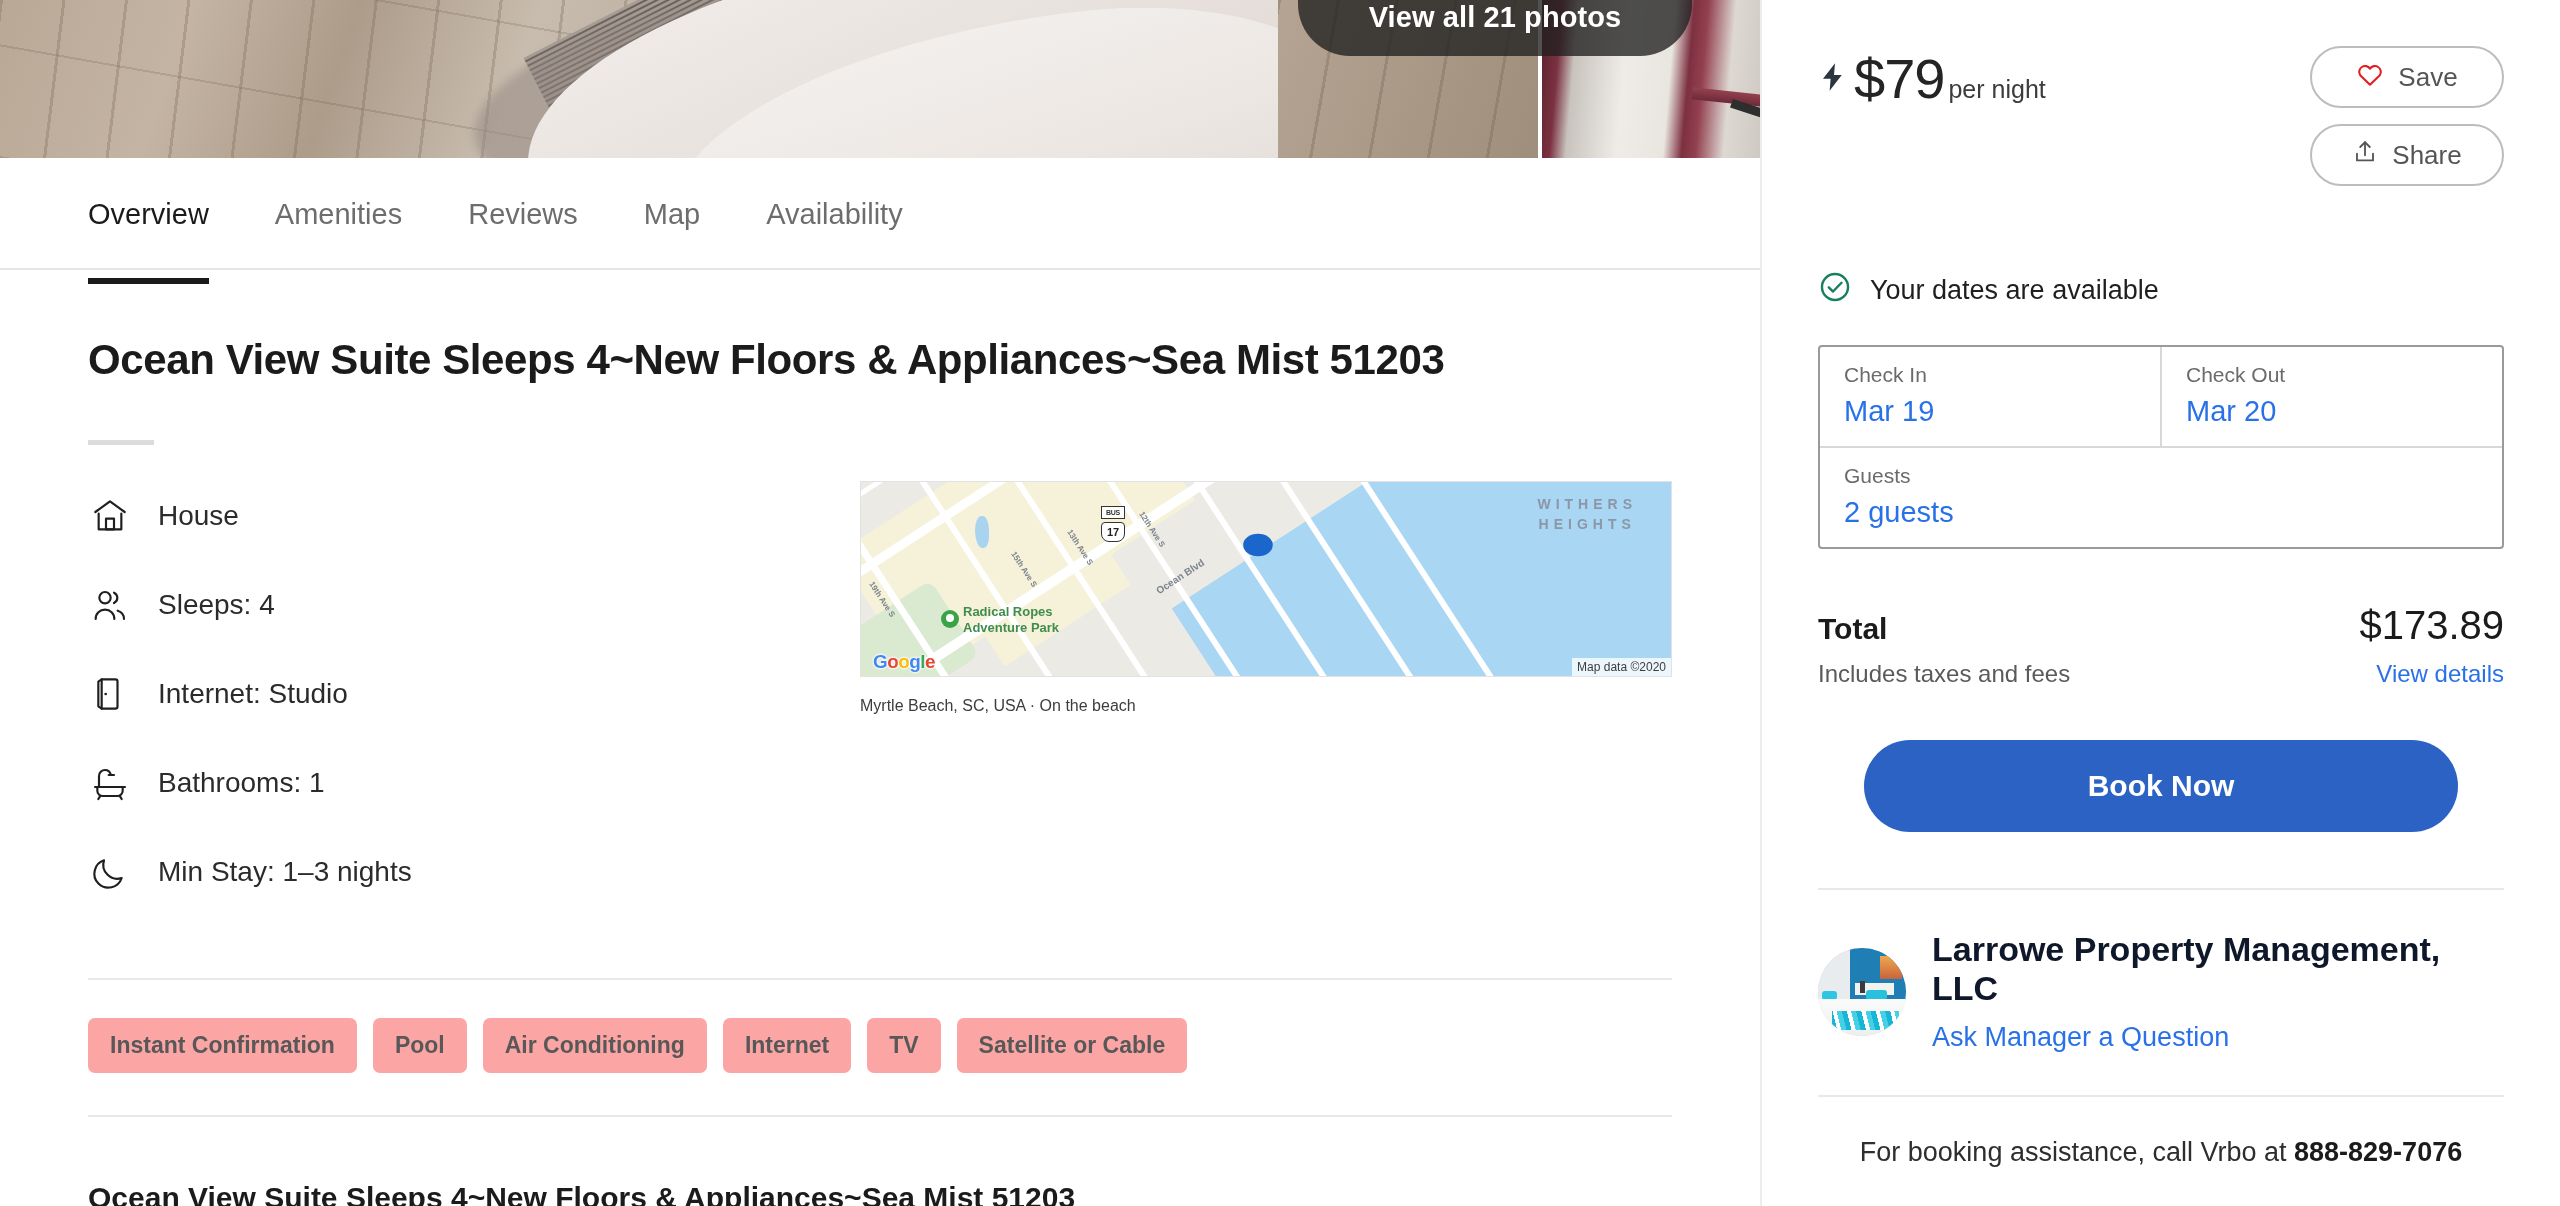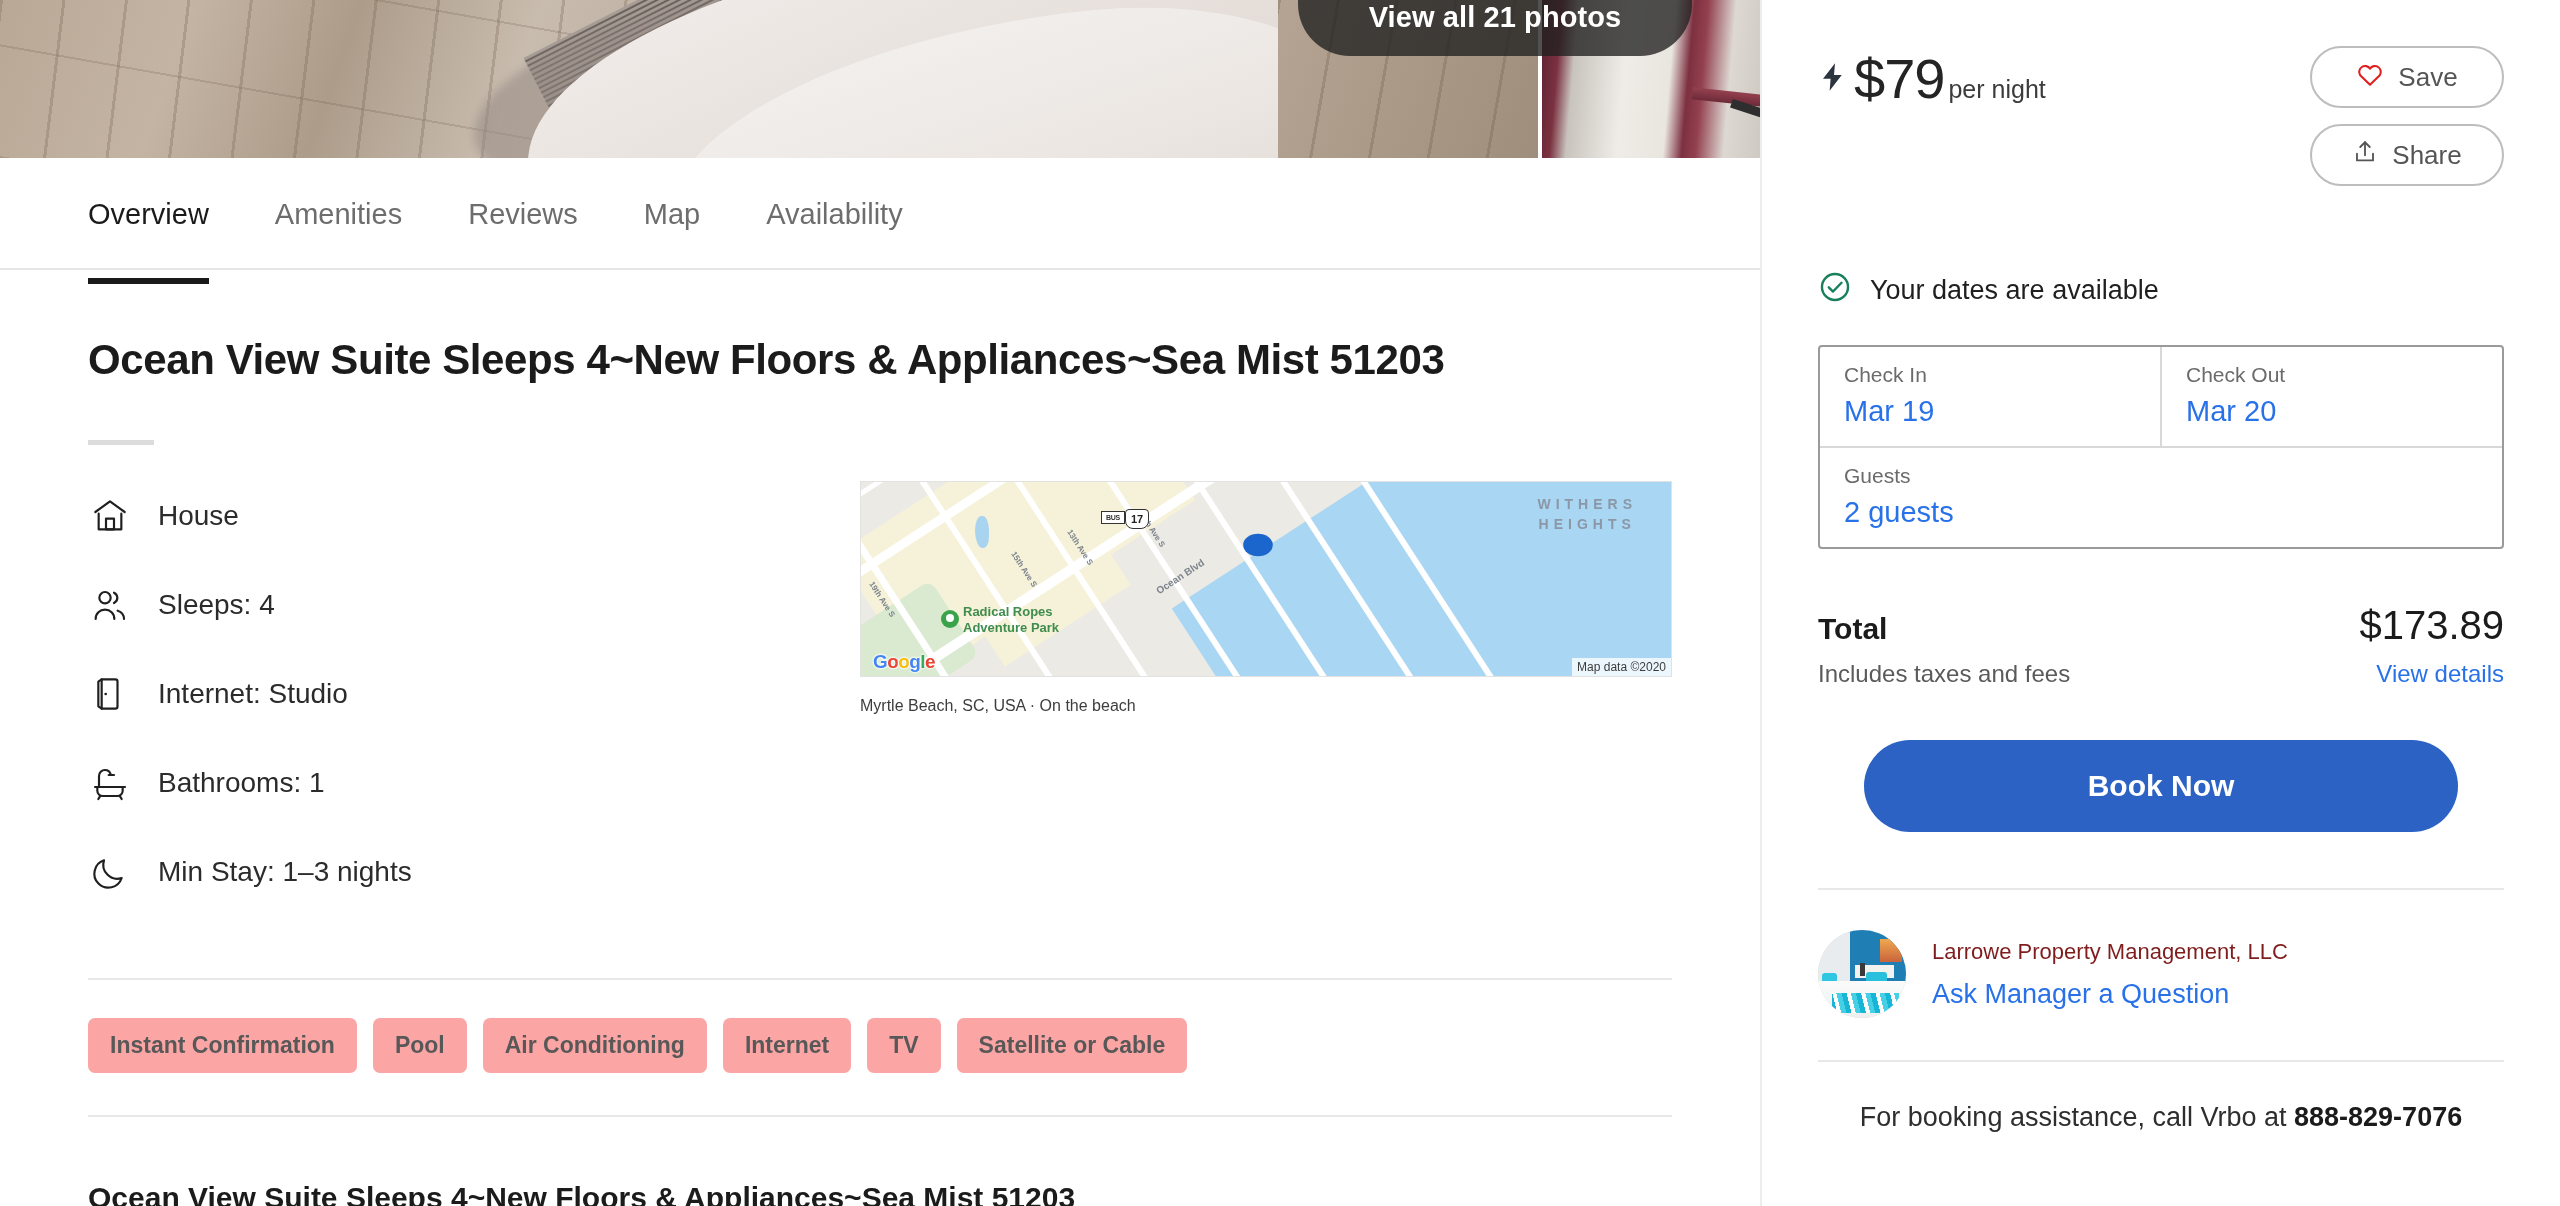--- a/index.html
+++ b/index.html
@@ -237,21 +237,21 @@
     content:""; position: absolute; left: 5px; top: 4px;
     width: 8px; height: 8px; background: #fff; border-radius: 50%;
   }
   .m-park-label {
     position: absolute; left: 102px; top: 122px;
     font-size: 13px; font-weight: 700; color: #3f8d4e;
     line-height: 1.25;
   }
   .m-shield {
     position: absolute; left: 240px; top: 24px;
-    display: flex; align-items: center;
+    display: flex; flex-direction: column; align-items: center;
   }
   .m-bus {
     width: 24px; height: 13px; background:#fff; border: 1.4px solid #333;
     font-size: 7px; font-weight: 700; color:#333; text-align:center;
     line-height: 11px; letter-spacing:-.3px;
   }
   .m-17 {
     margin-top: 3px;
     width: 24px; height: 20px; background:#fff; border: 1.4px solid #333;
     border-radius: 4px 4px 8px 8px;
@@ -369,21 +369,21 @@
   .av-bed { position:absolute; left:0; bottom:0; width:100%; height:42%;
             background:linear-gradient(180deg,#fbfbfb,#eceeef); }
   .av-throw { position:absolute; left:16%; bottom:6%; width:76%; height:22%;
      background: repeating-linear-gradient(76deg,#17b6d6 0 5px,#ffffff 5px 9px,#46d0e6 9px 14px); }
   .av-pil { position:absolute; left:54%; bottom:40%; width:24%; height:12%;
             background:#29c0dd; border-radius:3px; }
   .av-pil2 { position:absolute; left:4%; bottom:40%; width:18%; height:11%;
             background:#2ec6e0; border-radius:3px; }
   .av-lamp { position:absolute; left:48%; top:38%; width:5%; height:14%; background:#3a3a3a; }
 
-  .mgr-name { font-size: 22px; font-weight: 400; color: #7f1d1d; }
+  .mgr-name { font-size: 34px; font-weight: 700; color: #0f172a; }
   .mgr-link { font-size: 27px; color: #2871e8; margin-top: 14px; cursor: pointer; }
 
   .divider3 { height: 2px; background: #e8e8e8; margin-top: 42px; }
   .assist {
     margin-top: 40px; font-size: 27px; color: #2e2e2e; text-align: center;
   }
   .assist b { font-weight: 700; color: #1b1b1b; }
 </style>
 </head>
 <body>

